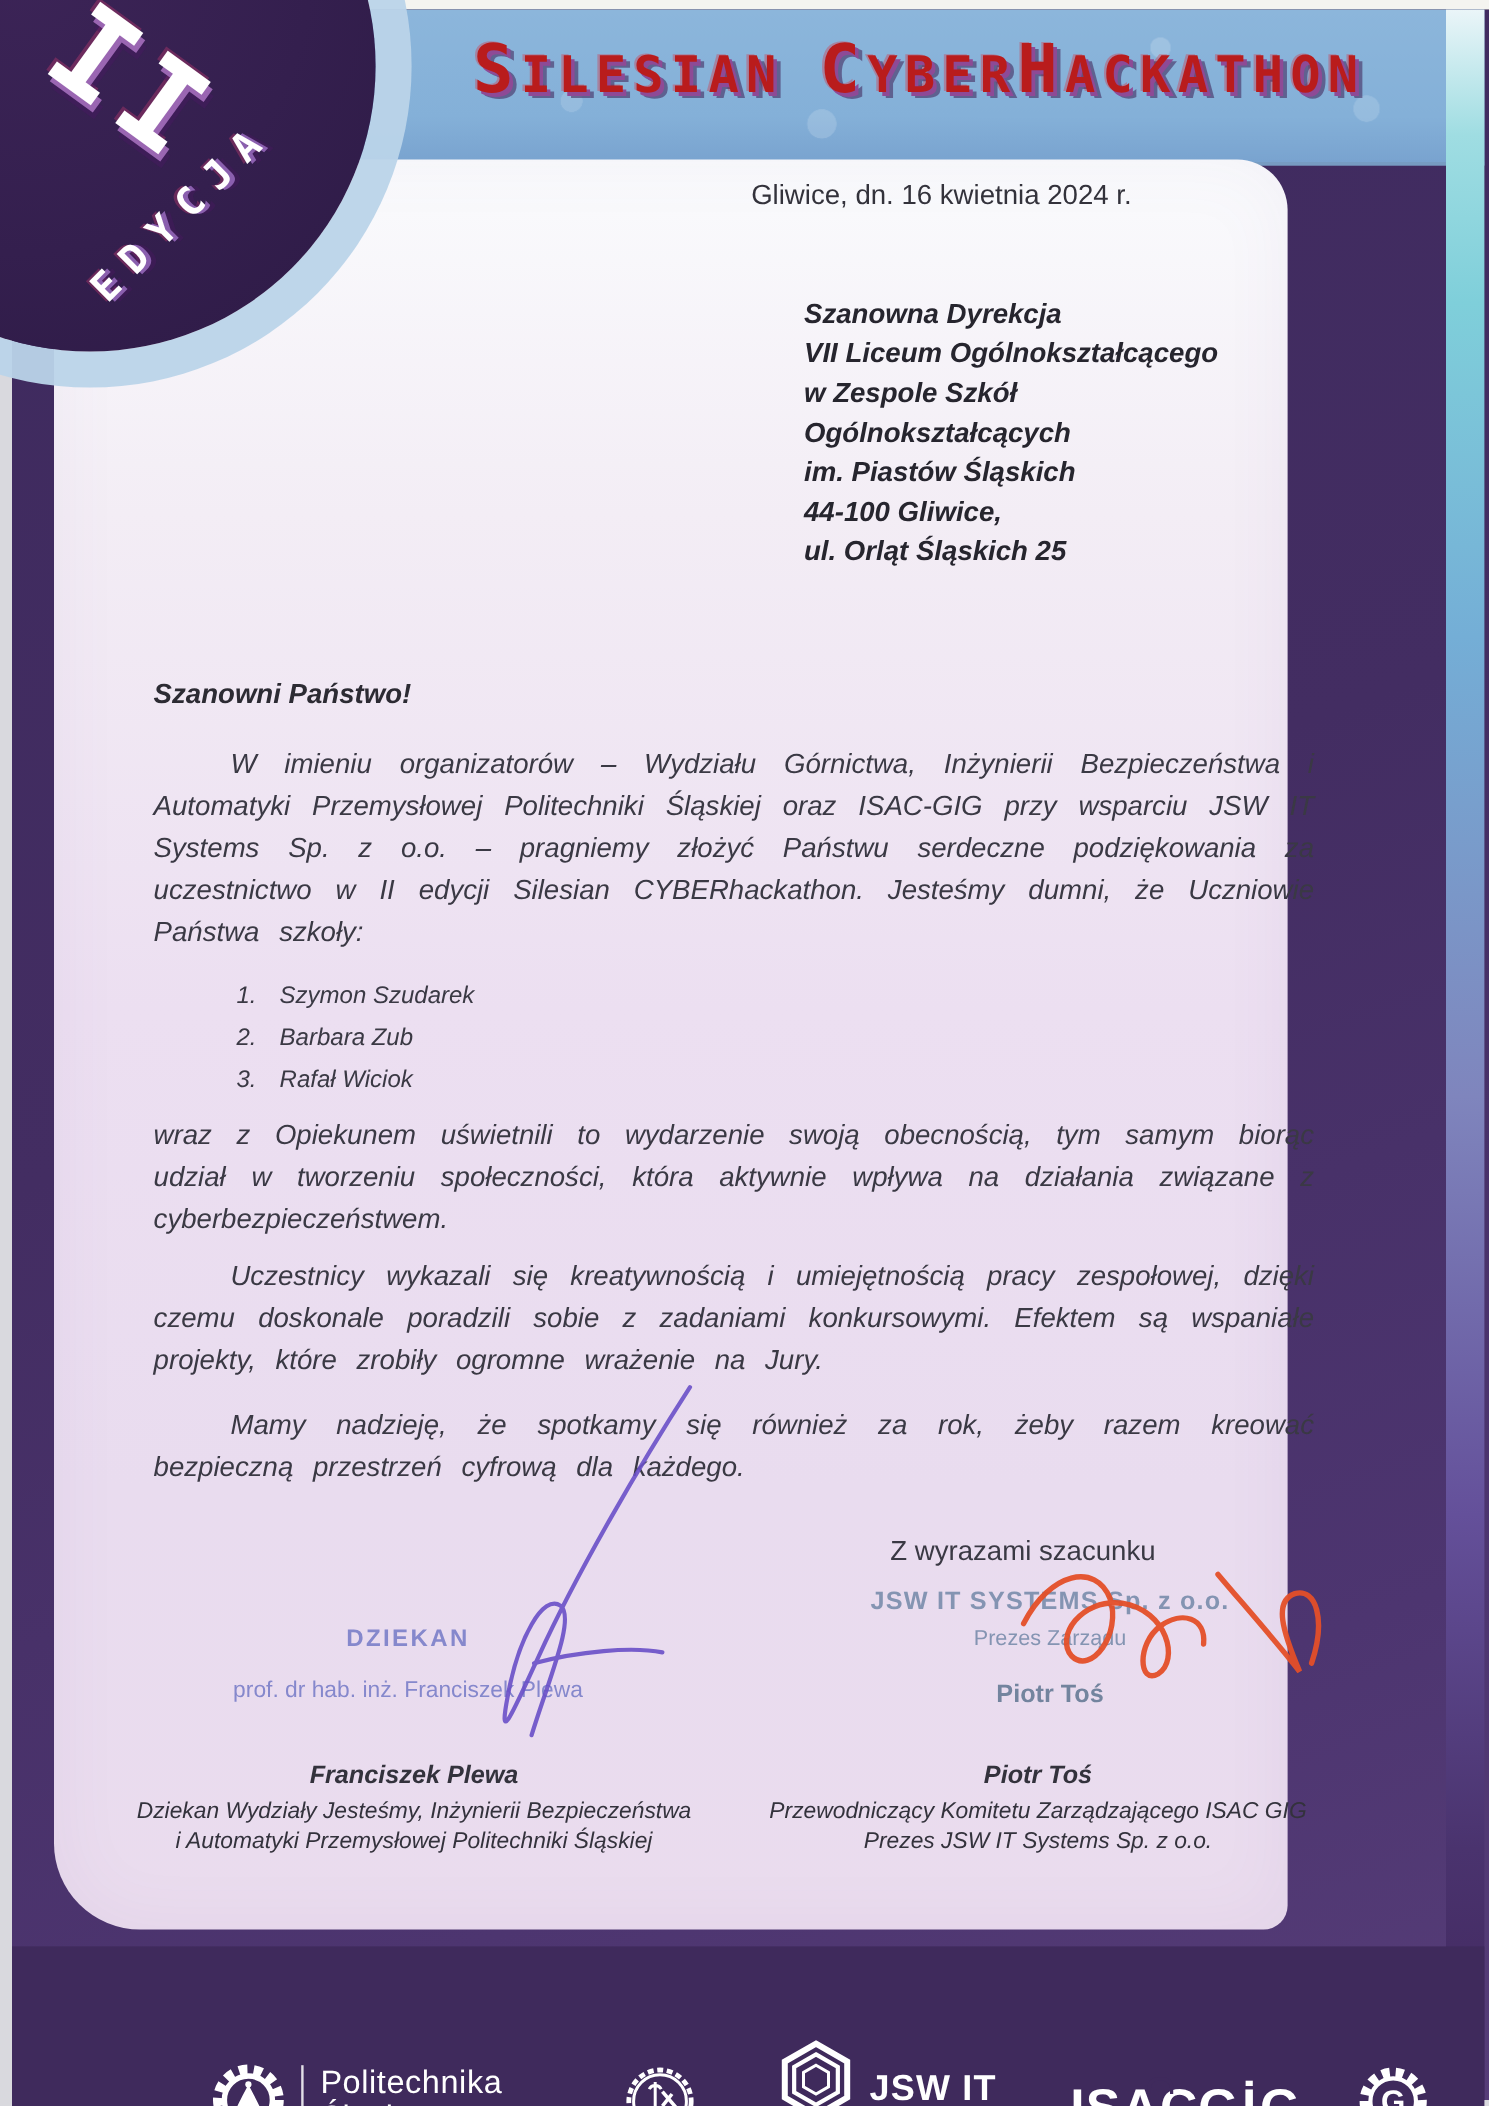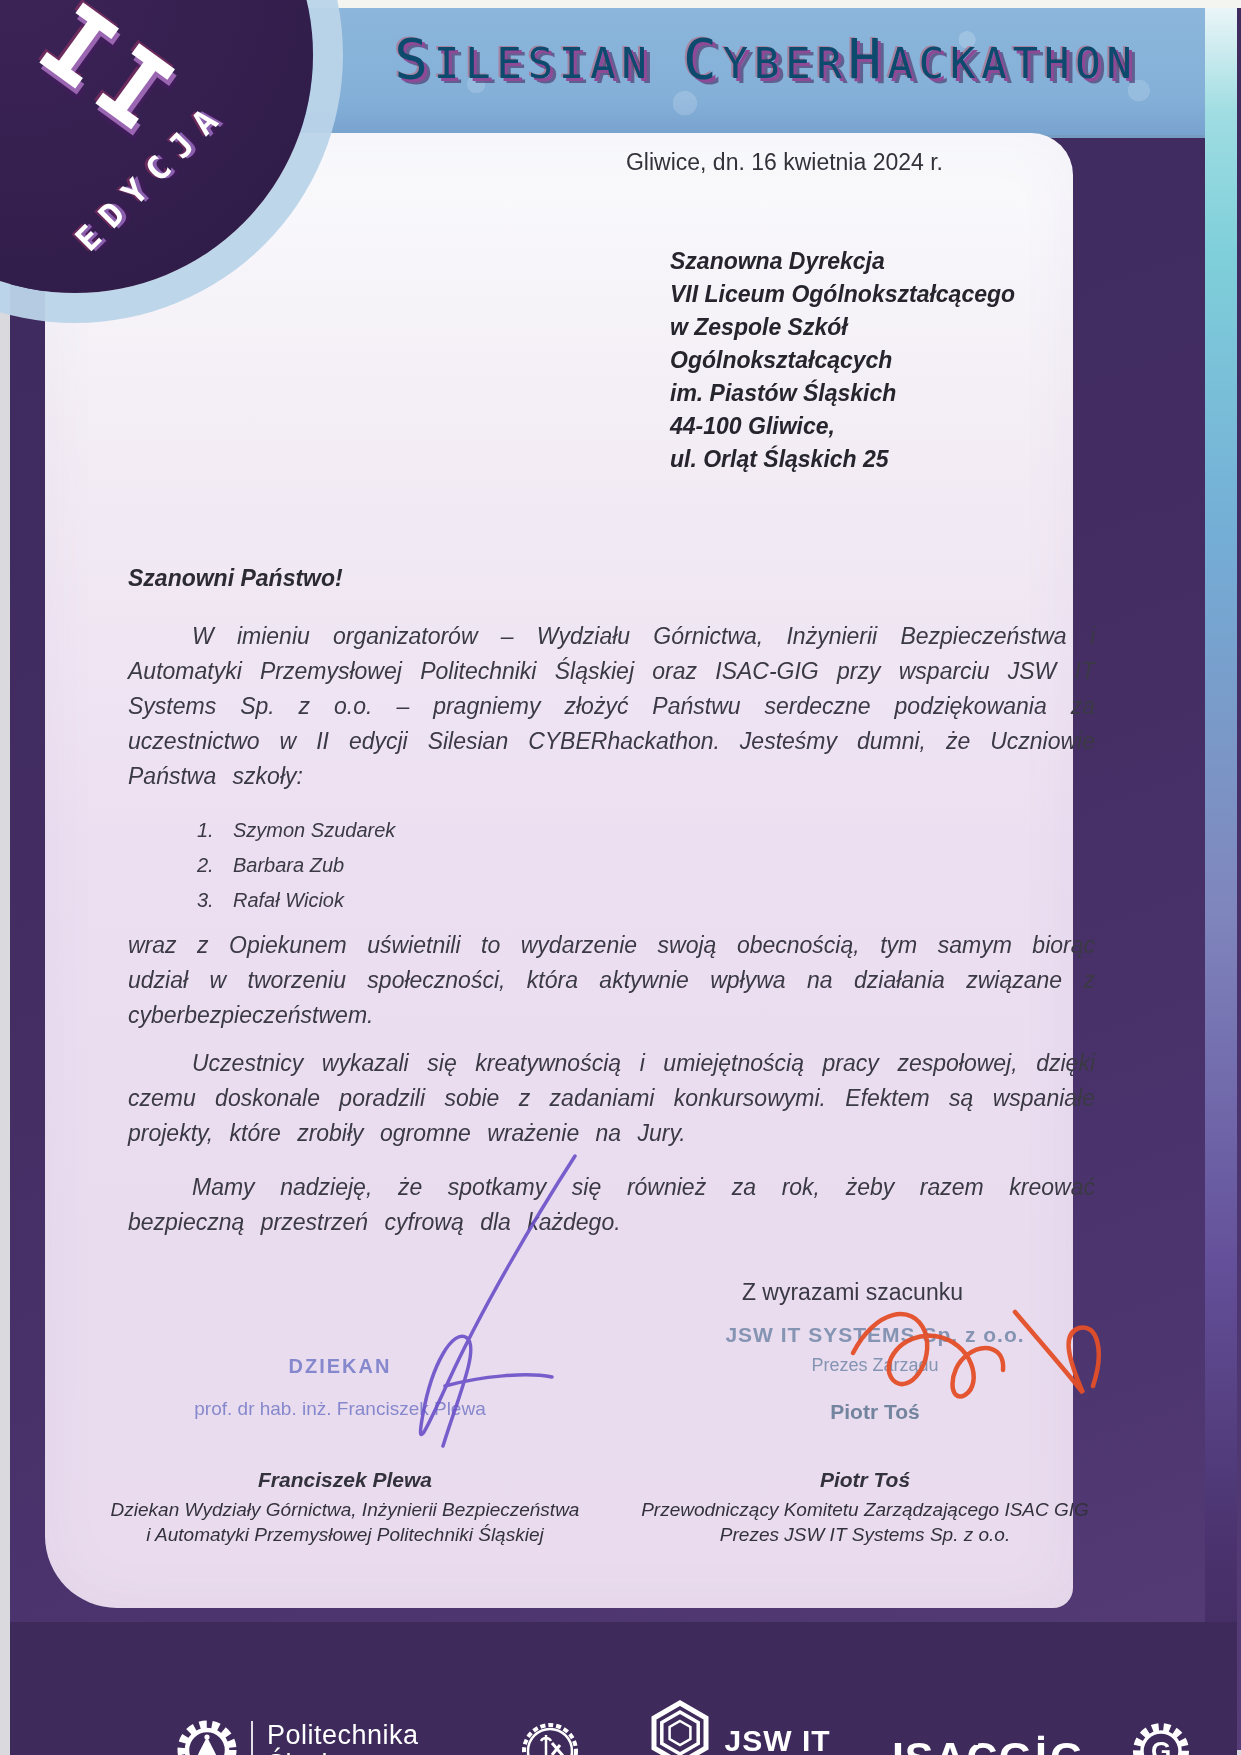--- a/index.html
+++ b/index.html
@@ -36,21 +36,21 @@
   .badge-ii{position:absolute;left:40px;top:10px;z-index:5;
     font-family:"DejaVu Sans Mono",monospace;font-weight:bold;font-size:102px;letter-spacing:8px;
     color:#fff;transform:rotate(36deg);transform-origin:center;
     text-shadow:5px 4px 0 #9a66b2,9px 8px 0 rgba(70,25,95,.5),-3px -2px 0 rgba(205,60,115,.35);}
   .badge-edycja{position:absolute;left:14px;top:156px;width:274px;text-align:center;z-index:5;
     font-family:"DejaVu Sans Mono",monospace;font-weight:bold;font-size:33px;letter-spacing:13px;
     color:#fff;transform:rotate(-45deg);
     text-shadow:3px 3px 0 #8a5fae,6px 6px 0 rgba(70,25,95,.45),-2px -2px 0 rgba(205,60,115,.35);}
   
   .title{position:absolute;left:355px;right:64px;top:26px;z-index:3;text-align:center;
-    font-family:"DejaVu Sans Mono",monospace;font-weight:normal;color:#0c4a6e;letter-spacing:6px;
+    font-family:"DejaVu Sans Mono",monospace;font-weight:bold;color:#b91c1c;letter-spacing:6px;
     text-shadow:3px 3px 0 #8e4a96,6px 5px 0 rgba(62,31,84,.55),-2px -1px 0 rgba(201,73,91,.45);
     white-space:nowrap;}
   .title .lead{font-size:56px;}
   .title .rest{font-size:42px;}
   .title .gap{display:inline-block;width:30px;}
   
   .abs{position:absolute;}
   .date{top:16px;right:130px;font-size:23px;color:#33323b;}
   .recipient{left:625px;top:112px;font-size:23px;font-weight:bold;font-style:italic;
     color:#26252e;line-height:33px;}
@@ -155,21 +155,21 @@
     <svg class="sig-svg" style="left:790px;top:1165px;" width="290" height="140" viewBox="0 0 290 140">
       <g fill="none" stroke="#e44f28" stroke-width="4.5" stroke-linecap="round" opacity="0.95">
         <path d="M18,55 C40,12 78,4 90,34 C100,64 74,98 58,82 C44,66 66,34 100,38 C138,44 148,86 130,97 C114,106 112,72 132,57 C150,44 170,50 168,72"></path>
         <path d="M180,14 C202,40 232,74 248,95 C234,62 226,36 244,30 C262,25 270,52 258,88"></path>
       </g>
     </svg>
 
     <div class="abs typed typed-left">
       <div class="name">Franciszek Plewa</div>
       <div class="role">
-        <div>Dziekan Wydziały Górnictwa, Inżynierii Bezpieczeństwa</div>
+        <div>Dziekan Wydziały Jesteśmy, Inżynierii Bezpieczeństwa</div>
         <div>i Automatyki Przemysłowej Politechniki Śląskiej</div>
       </div>
     </div>
     <div class="abs typed typed-right">
       <div class="name">Piotr Toś</div>
       <div class="role">
         <div>Przewodniczący Komitetu Zarządzającego ISAC GIG</div>
         <div>Prezes JSW IT Systems Sp. z o.o.</div>
       </div>
     </div>

